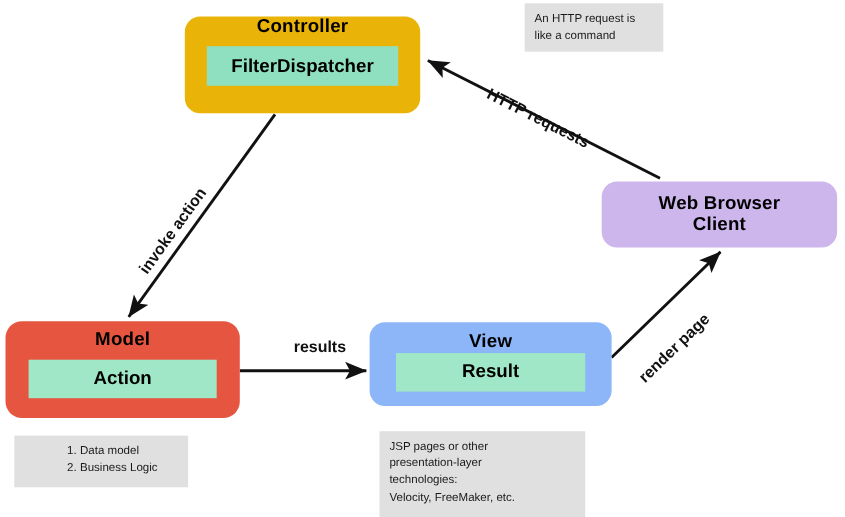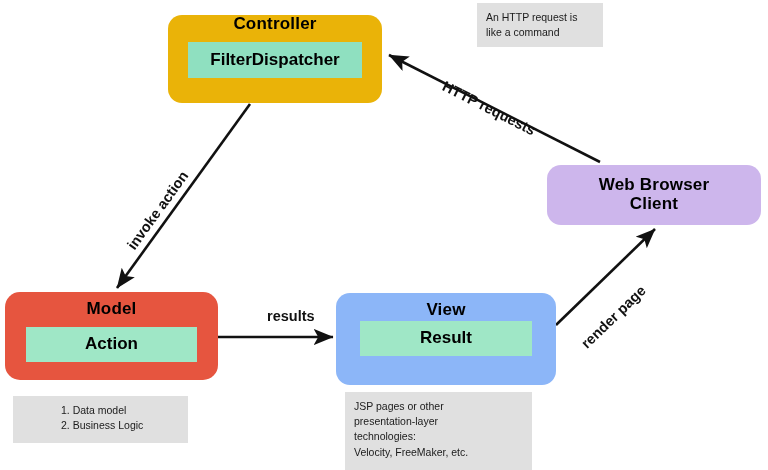--- a/index.html
+++ b/index.html
@@ -100,21 +100,21 @@
     </div>
   </div>
 
   <div class="node" style="left:5px; top:292px; width:213px; height:88px; background:#e6553f; padding-top:8px;border-radius:15px;">
     <div class="node-title">Model</div>
     <div class="inner-box" style="background:#9fe7c6; width:171px; height:35px; margin-top:8px;">
       <span>Action</span>
     </div>
   </div>
 
-  <div class="node" style="left:336px; top:293px; width:220px; height:92px; background:#8cb6f8; padding-top:8px;">
+  <div class="node" style="left:336px; top:293px; width:220px; height:76px; background:#8cb6f8; padding-top:8px;">
     <div class="node-title">View</div>
     <div class="inner-box" style="background:#9fe7c6; width:172px; height:35px; margin-top:1px;">
       <span>Result</span>
     </div>
   </div>
 
   <div class="node" style="left:547px; top:165px; width:214px; height:60px; background:#cdb6ec; justify-content:center;">
     <div class="node-title">Web Browser
 Client</div>
   </div>
@@ -124,21 +124,21 @@
   <div class="edge-label" style="left:124px; top:243px; transform: rotate(-54deg);">invoke action</div>
 
   <div class="edge-label plain" style="left:257px; top:308px;margin-left:10px;">results</div>
 
   <div class="edge-label" style="left:578px; top:340px; transform: rotate(-44deg);">render page</div>
 
 
   <div class="note" style="left:477px; top:3px; width:126px; height:44px;">An HTTP request is
 like a command</div>
 
-  <div class="note" style="left:13px; top:396px; width:175px; height:47px;padding-left:48px;">1. Data model
+  <div class="note" style="left:13px; top:396px; width:158px; height:47px;padding-left:48px;">1. Data model
 2. Business Logic</div>
 
   <div class="note" style="left:345px; top:392px; width:187px; height:92px;">JSP pages or other
 presentation-layer
 technologies:
 Velocity, FreeMaker, etc.</div>
 
 </div>
 
 </body></html>

